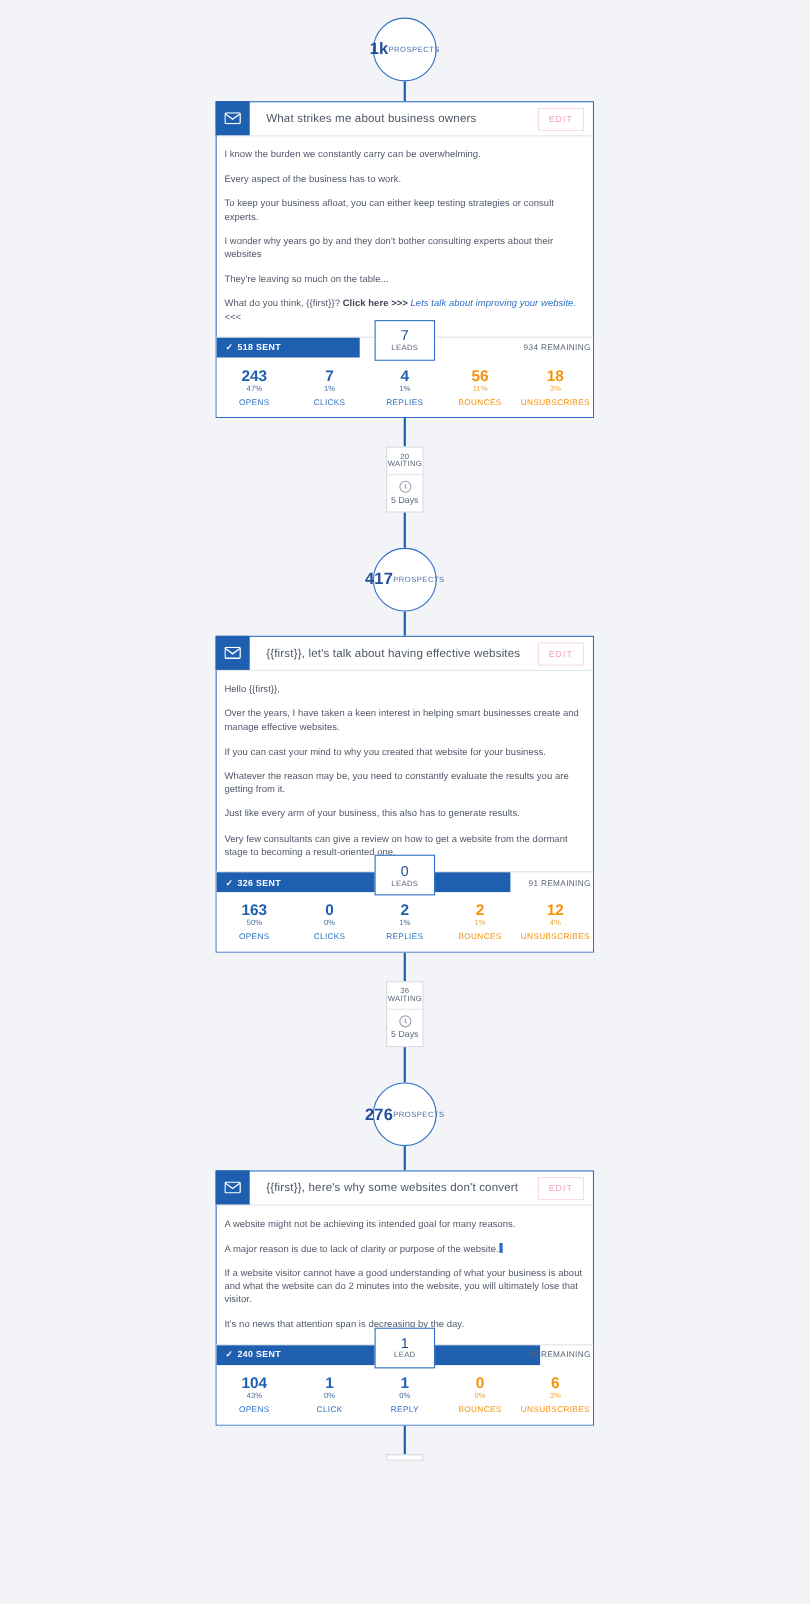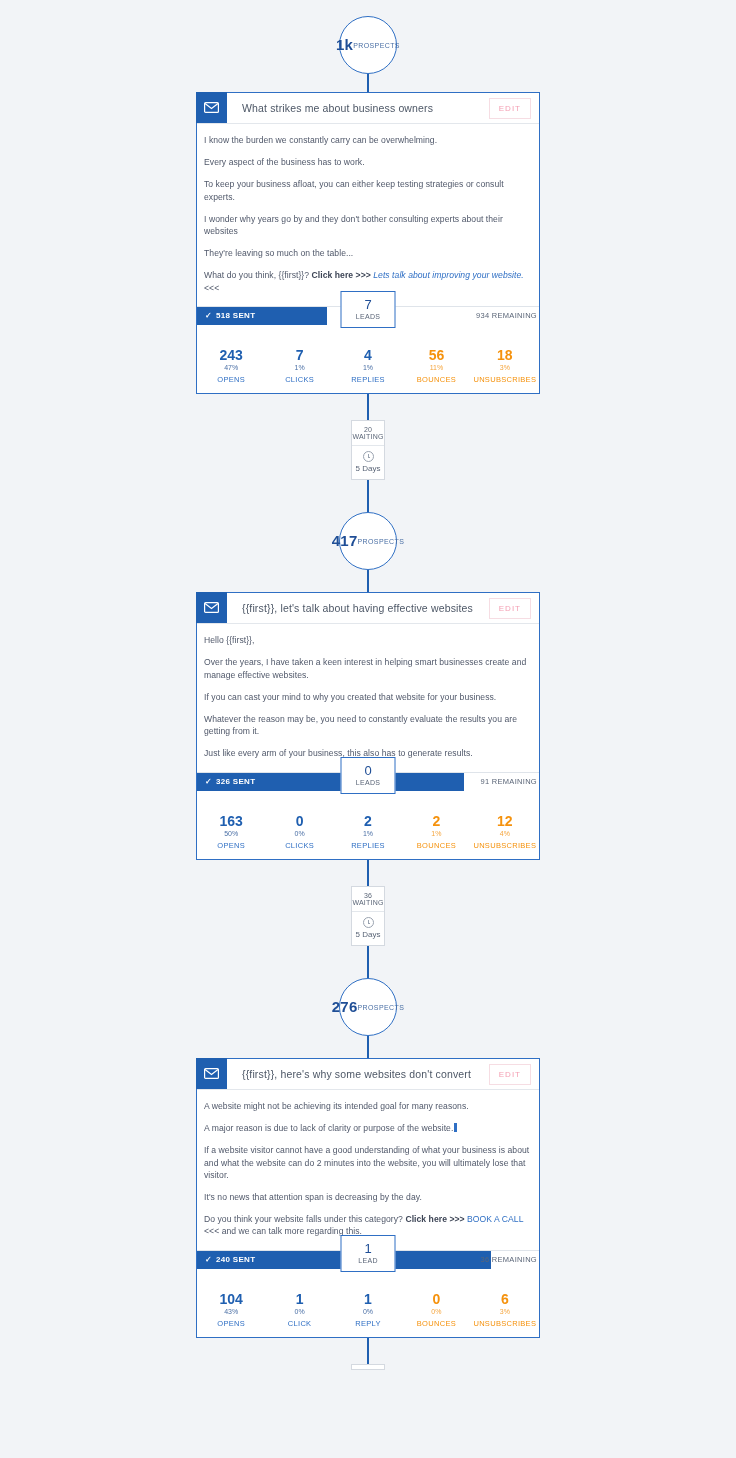--- a/index.html
+++ b/index.html
@@ -216,21 +216,20 @@
     display: flex;
     flex-direction: column;
     align-items: center;
     gap: 1px;
   }
   .metric .m-num {
     font-size: 14px;
     font-weight: bold;
     color: #1f5fb0;
     line-height: 1.1;
-    margin-top: 14px;
   }
   .metric .m-pct {
     font-size: 7px;
     color: #4a6fa5;
   }
   .metric .m-label {
     font-size: 7.5px;
     color: #2f6fc4;
     letter-spacing: .3px;
     margin-top: 3px;
@@ -400,20 +399,21 @@
       <div class="card-title">{{first}}, let's talk about having effective websites</div>
       <button class="edit-btn">EDIT</button>
     </div>
 
     <div class="card-body">
       <p>Hello {{first}},</p>
       <p>Over the years, I have taken a keen interest in helping smart businesses create and manage effective websites.</p>
       <p>If you can cast your mind to why you created that website for your business.</p>
       <p>Whatever the reason may be, you need to constantly evaluate the results you are getting from it.</p>
       <p>Just like every arm of your business, this also has to generate results.</p>
+      <p>Very few consultants can give a review on how to get a website from the dormant stage to becoming a result-oriented one.</p>
     </div>
 
     <div class="progress-row">
       <div class="progress-fill" id="fill-1" style="width: 78%;"></div>
       <div class="sent-label">
         <span class="chk">✓</span>
         <span>326 SENT</span>
       </div>
       <div class="remaining-label">91 REMAINING</div>
       <div class="leads-box">
@@ -480,21 +480,20 @@
       </div>
       <div class="card-title">{{first}}, here's why some websites don't convert</div>
       <button class="edit-btn">EDIT</button>
     </div>
 
     <div class="card-body">
       <p>A website might not be achieving its intended goal for many reasons.</p>
       <p><span>A major reason is due to lack of clarity or purpose of the website.</span><span class="caret"></span></p>
       <p>If a website visitor cannot have a good understanding of what your business is about and what the website can do 2 minutes into the website, you will ultimately lose that visitor.</p>
       <p>It's no news that attention span is decreasing by the day.</p>
-      <p><span>Do you think your website falls under this category?  </span><span class="bold">Click here &gt;&gt;&gt; </span><a class="lk" href="#">BOOK A CALL</a><span> &lt;&lt;&lt; and we can talk more regarding this.</span></p>
     </div>
 
     <div class="progress-row">
       <div class="progress-fill" id="fill-2" style="width: 86%;"></div>
       <div class="sent-label">
         <span class="chk">✓</span>
         <span>240 SENT</span>
       </div>
       <div class="remaining-label">36 REMAINING</div>
       <div class="leads-box">

